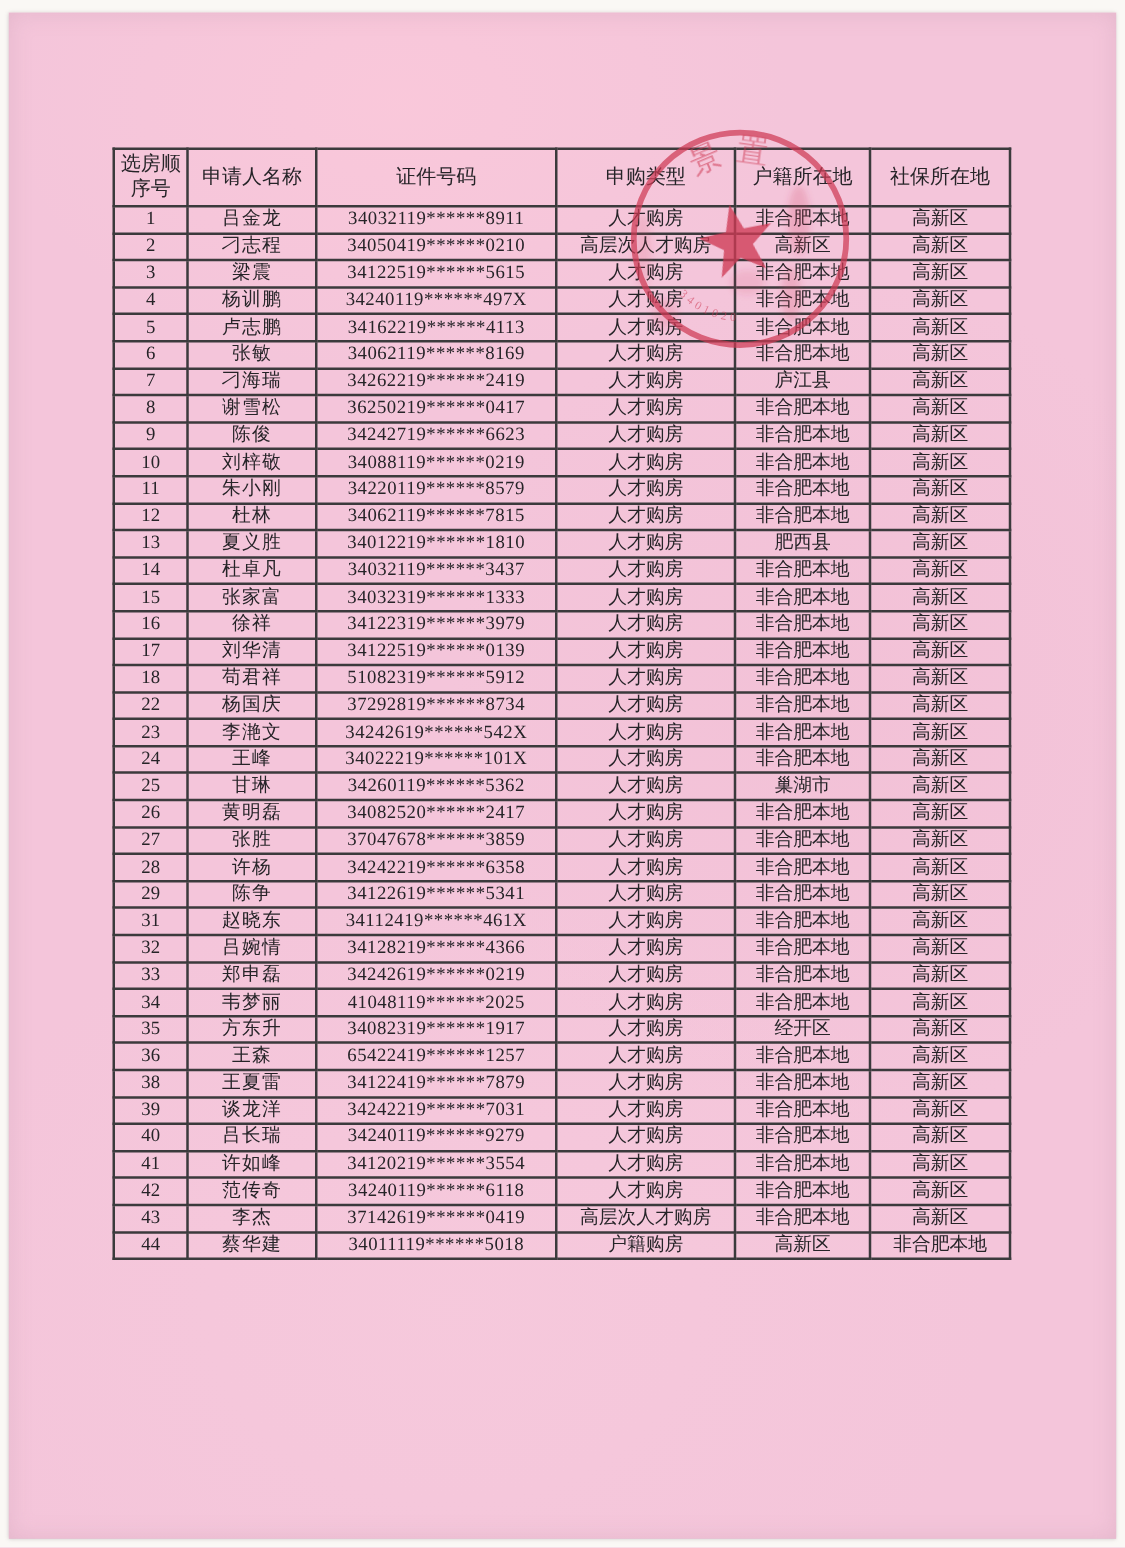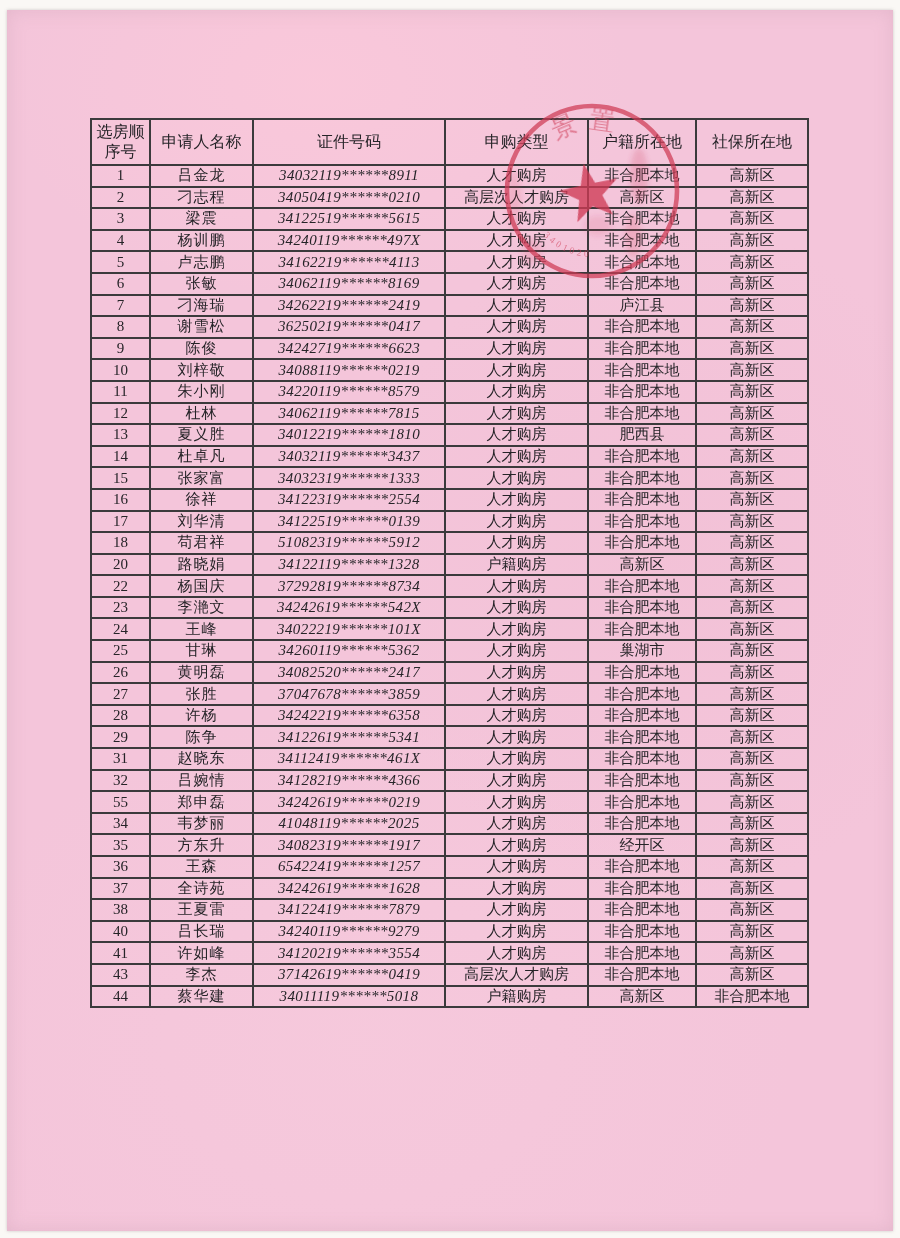--- a/index.html
+++ b/index.html
@@ -39,21 +39,21 @@
     height:44px;
     font-size:16px;
     font-weight:normal;
     line-height:20px;
   }
   table.doc td{
     height:19.6px;
     font-size:15px;
     line-height:19px;
   }
-  td.c-id{font-size:15.5px;letter-spacing:.4px;font-style:italic;}
+  td.c-id{font-size:15.5px;letter-spacing:.4px;}
   td.c-name{letter-spacing:1px;}
   .stamp{
     position:absolute;left:495px;top:91px;width:185px;height:185px;
     pointer-events:none;
   }
   .stamp text{font-family:"Liberation Serif","DejaVu Serif",serif;}
 </style>
 </head>
 <body>
 
@@ -199,21 +199,21 @@
         <td class="c-seq">15</td>
         <td class="c-name">张家富</td>
         <td class="c-id">34032319******1333</td>
         <td class="c-type">人才购房</td>
         <td class="c-huk">非合肥本地</td>
         <td class="c-she">高新区</td>
       </tr>
           <tr>
         <td class="c-seq">16</td>
         <td class="c-name">徐祥</td>
-        <td class="c-id">34122319******2554</td>
+        <td class="c-id">34122319******3979</td>
         <td class="c-type">人才购房</td>
         <td class="c-huk">非合肥本地</td>
         <td class="c-she">高新区</td>
       </tr>
           <tr>
         <td class="c-seq">17</td>
         <td class="c-name">刘华清</td>
         <td class="c-id">34122519******0139</td>
         <td class="c-type">人才购房</td>
         <td class="c-huk">非合肥本地</td>
@@ -221,28 +221,20 @@
       </tr>
           <tr>
         <td class="c-seq">18</td>
         <td class="c-name">苟君祥</td>
         <td class="c-id">51082319******5912</td>
         <td class="c-type">人才购房</td>
         <td class="c-huk">非合肥本地</td>
         <td class="c-she">高新区</td>
       </tr>
           <tr>
-        <td class="c-seq">20</td>
-        <td class="c-name">路晓娟</td>
-        <td class="c-id">34122119******1328</td>
-        <td class="c-type">户籍购房</td>
-        <td class="c-huk">高新区</td>
-        <td class="c-she">高新区</td>
-      </tr>
-          <tr>
         <td class="c-seq">22</td>
         <td class="c-name">杨国庆</td>
         <td class="c-id">37292819******8734</td>
         <td class="c-type">人才购房</td>
         <td class="c-huk">非合肥本地</td>
         <td class="c-she">高新区</td>
       </tr>
           <tr>
         <td class="c-seq">23</td>
         <td class="c-name">李滟文</td>
@@ -309,21 +301,21 @@
       </tr>
           <tr>
         <td class="c-seq">32</td>
         <td class="c-name">吕婉情</td>
         <td class="c-id">34128219******4366</td>
         <td class="c-type">人才购房</td>
         <td class="c-huk">非合肥本地</td>
         <td class="c-she">高新区</td>
       </tr>
           <tr>
-        <td class="c-seq">55</td>
+        <td class="c-seq">33</td>
         <td class="c-name">郑申磊</td>
         <td class="c-id">34242619******0219</td>
         <td class="c-type">人才购房</td>
         <td class="c-huk">非合肥本地</td>
         <td class="c-she">高新区</td>
       </tr>
           <tr>
         <td class="c-seq">34</td>
         <td class="c-name">韦梦丽</td>
         <td class="c-id">41048119******2025</td>
@@ -341,47 +333,55 @@
       </tr>
           <tr>
         <td class="c-seq">36</td>
         <td class="c-name">王森</td>
         <td class="c-id">65422419******1257</td>
         <td class="c-type">人才购房</td>
         <td class="c-huk">非合肥本地</td>
         <td class="c-she">高新区</td>
       </tr>
           <tr>
-        <td class="c-seq">37</td>
-        <td class="c-name">全诗苑</td>
-        <td class="c-id">34242619******1628</td>
-        <td class="c-type">人才购房</td>
-        <td class="c-huk">非合肥本地</td>
-        <td class="c-she">高新区</td>
-      </tr>
-          <tr>
         <td class="c-seq">38</td>
         <td class="c-name">王夏雷</td>
         <td class="c-id">34122419******7879</td>
         <td class="c-type">人才购房</td>
         <td class="c-huk">非合肥本地</td>
         <td class="c-she">高新区</td>
       </tr>
           <tr>
+        <td class="c-seq">39</td>
+        <td class="c-name">谈龙洋</td>
+        <td class="c-id">34242219******7031</td>
+        <td class="c-type">人才购房</td>
+        <td class="c-huk">非合肥本地</td>
+        <td class="c-she">高新区</td>
+      </tr>
+          <tr>
         <td class="c-seq">40</td>
         <td class="c-name">吕长瑞</td>
         <td class="c-id">34240119******9279</td>
         <td class="c-type">人才购房</td>
         <td class="c-huk">非合肥本地</td>
         <td class="c-she">高新区</td>
       </tr>
           <tr>
         <td class="c-seq">41</td>
         <td class="c-name">许如峰</td>
         <td class="c-id">34120219******3554</td>
+        <td class="c-type">人才购房</td>
+        <td class="c-huk">非合肥本地</td>
+        <td class="c-she">高新区</td>
+      </tr>
+          <tr>
+        <td class="c-seq">42</td>
+        <td class="c-name">范传奇</td>
+        <td class="c-id">34240119******6118</td>
         <td class="c-type">人才购房</td>
         <td class="c-huk">非合肥本地</td>
         <td class="c-she">高新区</td>
       </tr>
           <tr>
         <td class="c-seq">43</td>
         <td class="c-name">李杰</td>
         <td class="c-id">37142619******0419</td>
         <td class="c-type">高层次人才购房</td>
         <td class="c-huk">非合肥本地</td>

